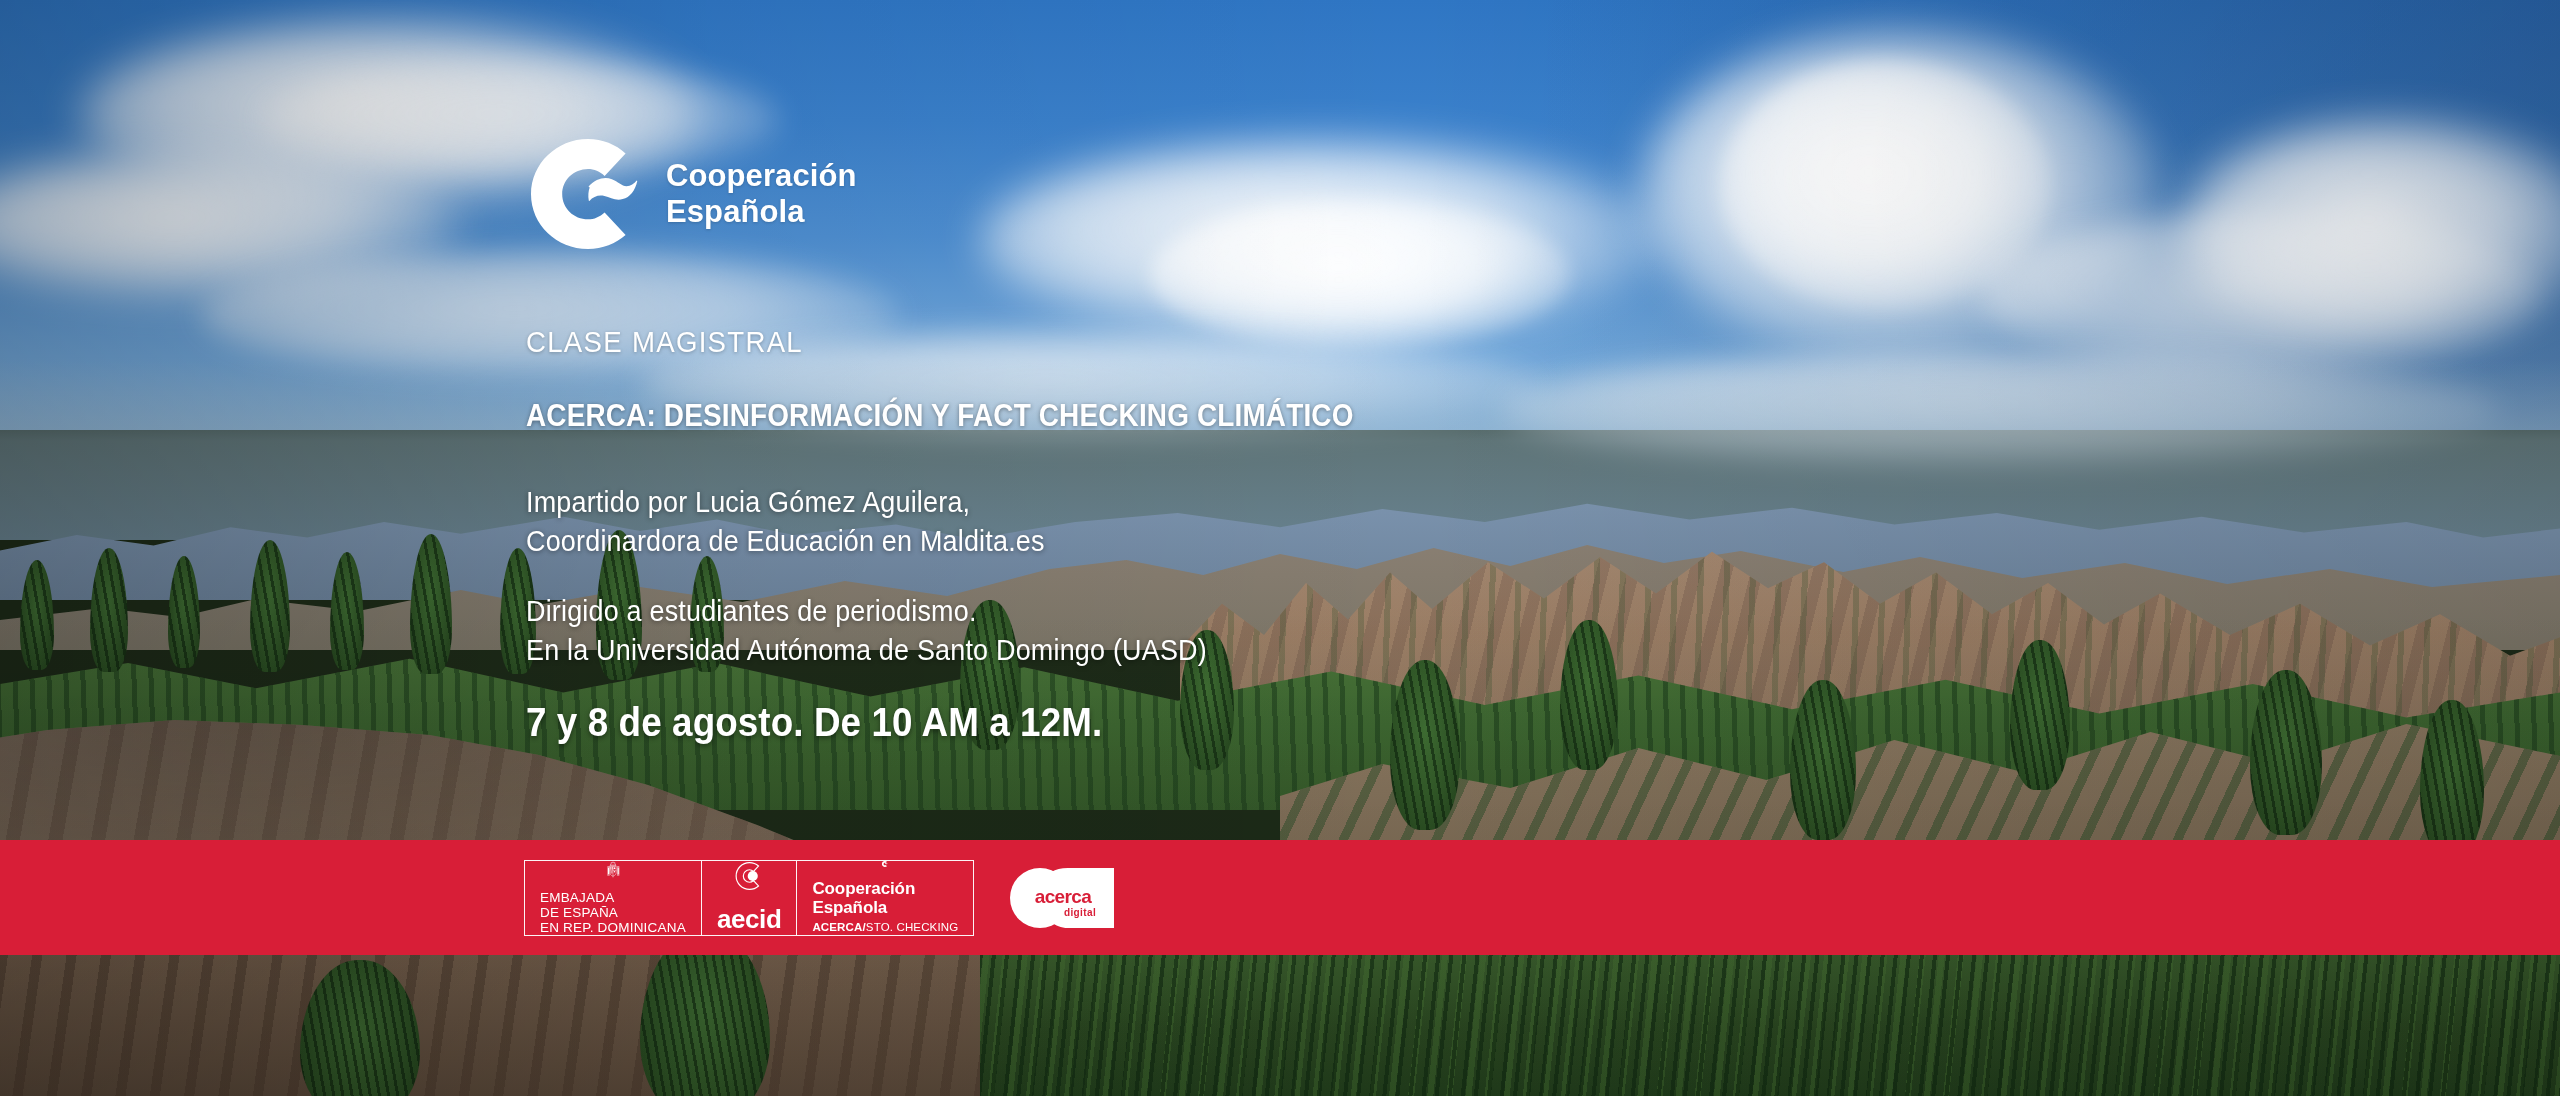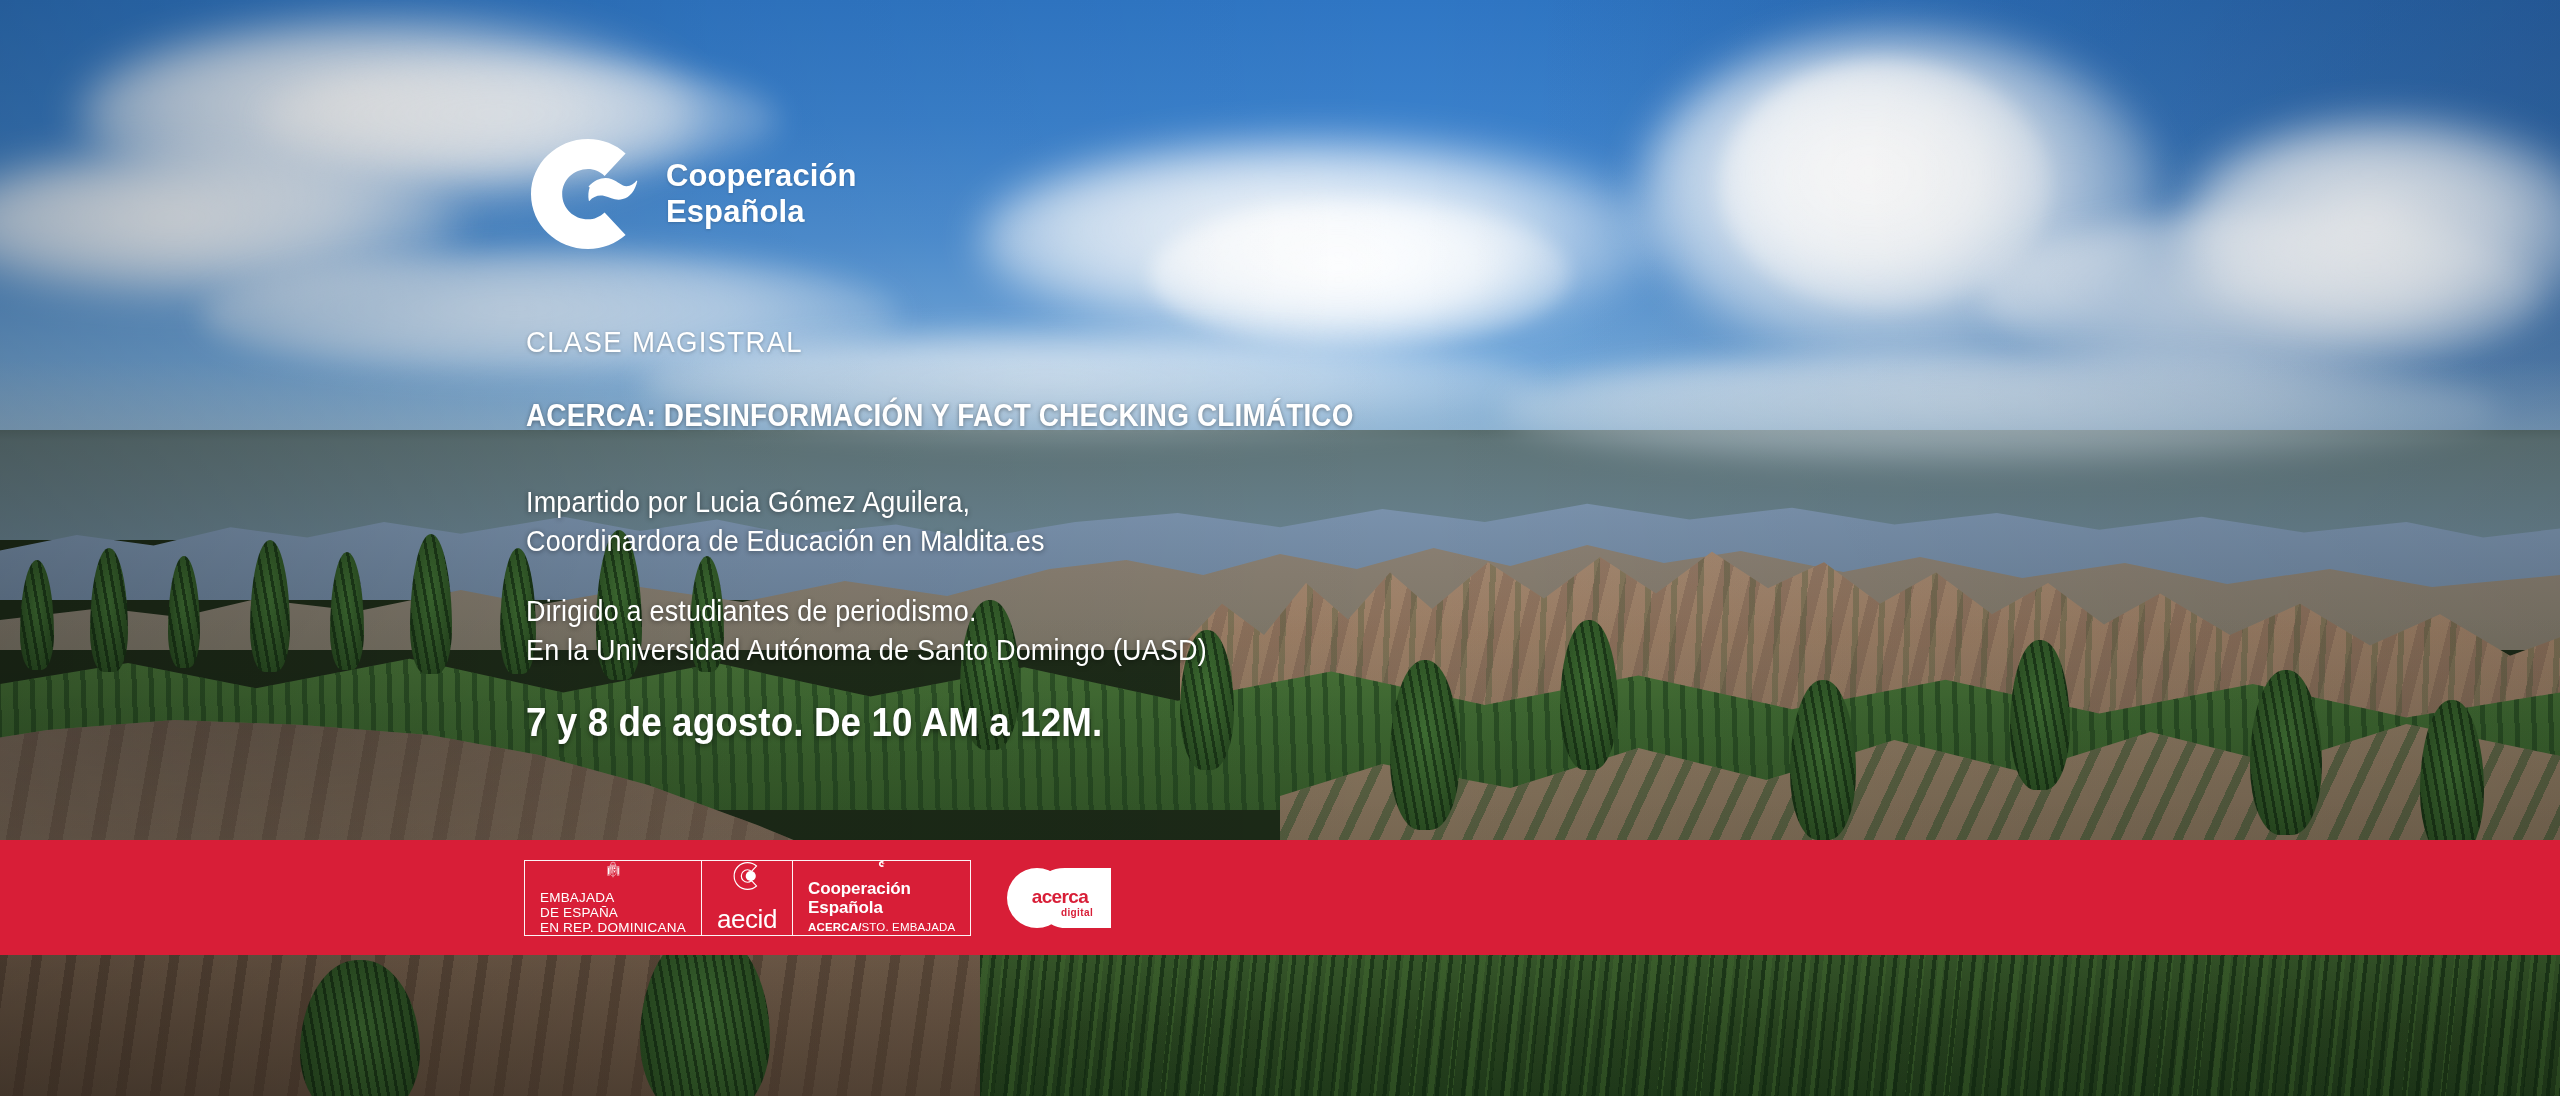--- a/index.html
+++ b/index.html
@@ -264,21 +264,21 @@
     line-height: 15px;
     letter-spacing: .2px;
     white-space: nowrap;
   }
 
   
   .aecid { gap: 13px; }
   .aecid-word {
     color: #fff;
     font-family: "Liberation Sans", sans-serif;
-    font-weight: 400;
+    font-weight: 700;
     font-size: 26px;
     letter-spacing: -.4px;
   }
 
   
   .coop { gap: 12px; }
   .coop-text { color: #fff; line-height: 1; }
   .coop-l1, .coop-l2 {
     font-family: "Liberation Sans", sans-serif;
     font-weight: 700;
@@ -444,21 +444,21 @@
         </div>
 
         <div class="logo-cell coop">
           <svg width="50" height="48" viewBox="0 0 118 112" aria-hidden="true">
             <path fill="#ffffff" d="M58 1C26.6 1 1 25.8 1 56.2 1 86.6 26.6 111 58 111c14.6 0 27.7-5.3 37.6-14l-21-22.6C69.8 78.8 64.2 81.3 58 81.3c-14.3 0-25.8-11.2-25.8-25.1S43.7 31.1 58 31.1c6.2 0 11.8 2.5 16.6 6.9l21-22.6C85.7 6.4 72.6 1 58 1z"></path>
             <path fill="#ffffff" d="M58.5 48.5c7.4-7.8 15.8-10 23.4-7.3 6.1 2.2 9.8 7 14.6 7 4.2 0 7.6-2.1 10.2-5.6l.6.3c-2.1 9.4-7.2 16.3-14.6 18.2-7.2 1.9-12.3-1.7-18.3-3.1-5.7-1.3-11 .4-15 5.1l-.6-.3c-.9-5.4-.4-10 .9-13.4z"></path>
           </svg>
           <div class="coop-text">
             <div class="coop-l1">Cooperación</div>
             <div class="coop-l2">Española</div>
-            <div class="coop-l3"><b>ACERCA</b><span class="sep">/</span><span class="sd">STO. EMBAJADA</span></div>
+            <div class="coop-l3"><b>ACERCA</b><span class="sep">/</span><span class="sd">STO. CHECKING</span></div>
           </div>
         </div>
 
       </div>
 
       <div class="acerca-wrap">
         <svg class="acerca-mark" viewBox="0 0 108 76" aria-hidden="true">
 
           <g fill="#ffffff">
             <circle cx="30" cy="38" r="30"></circle>

